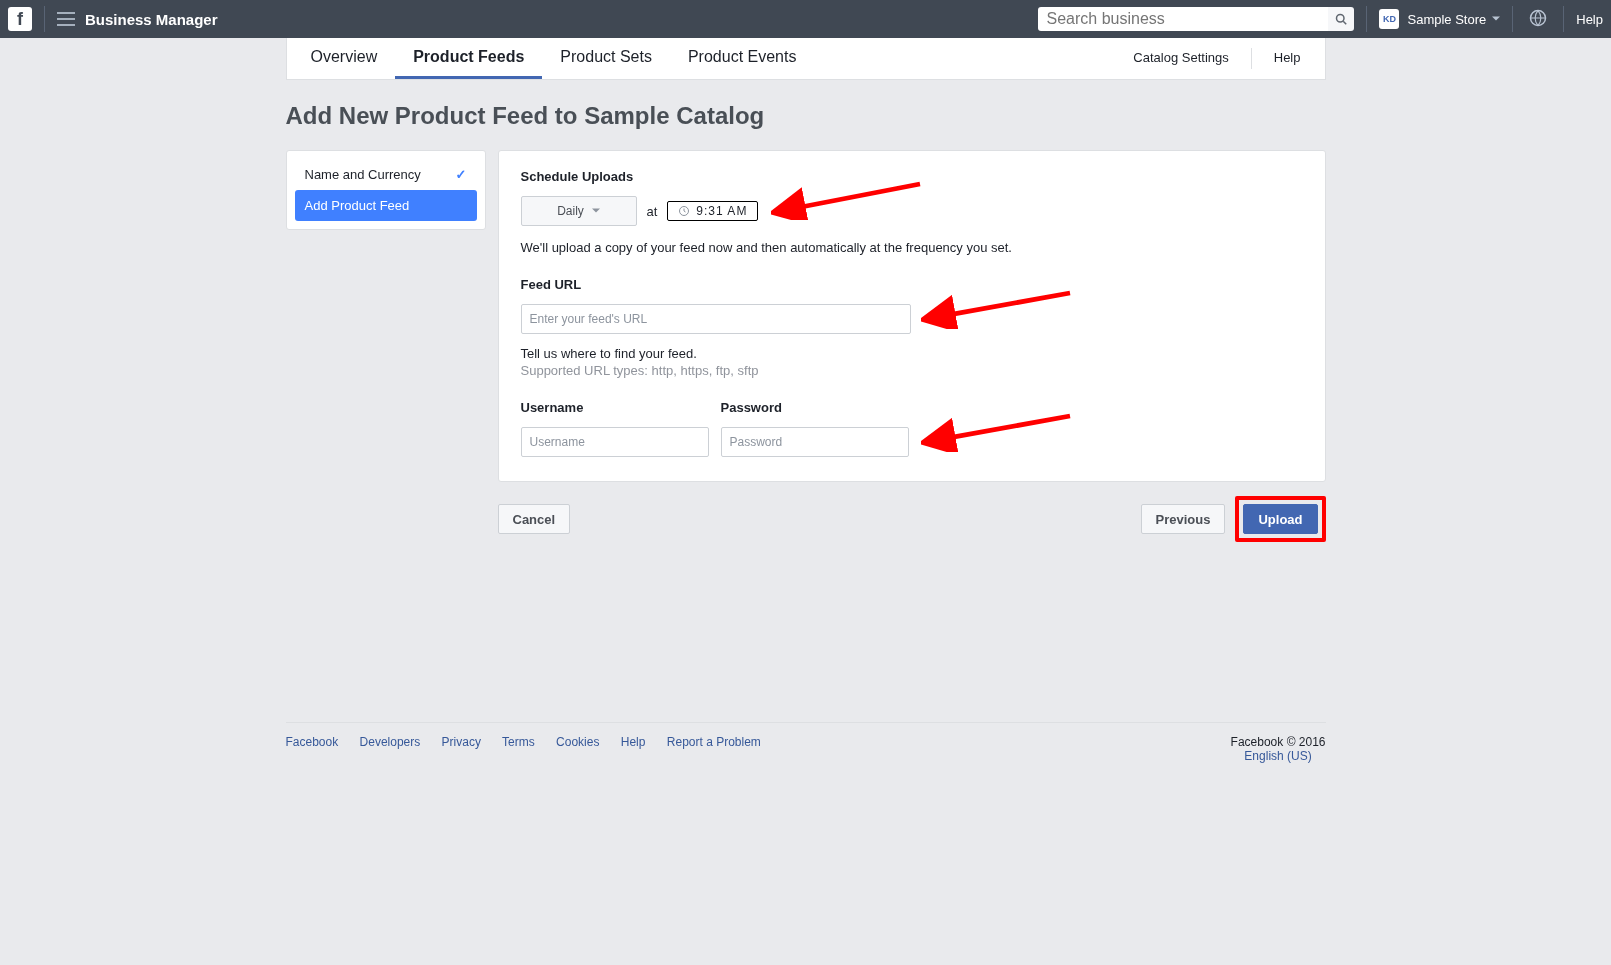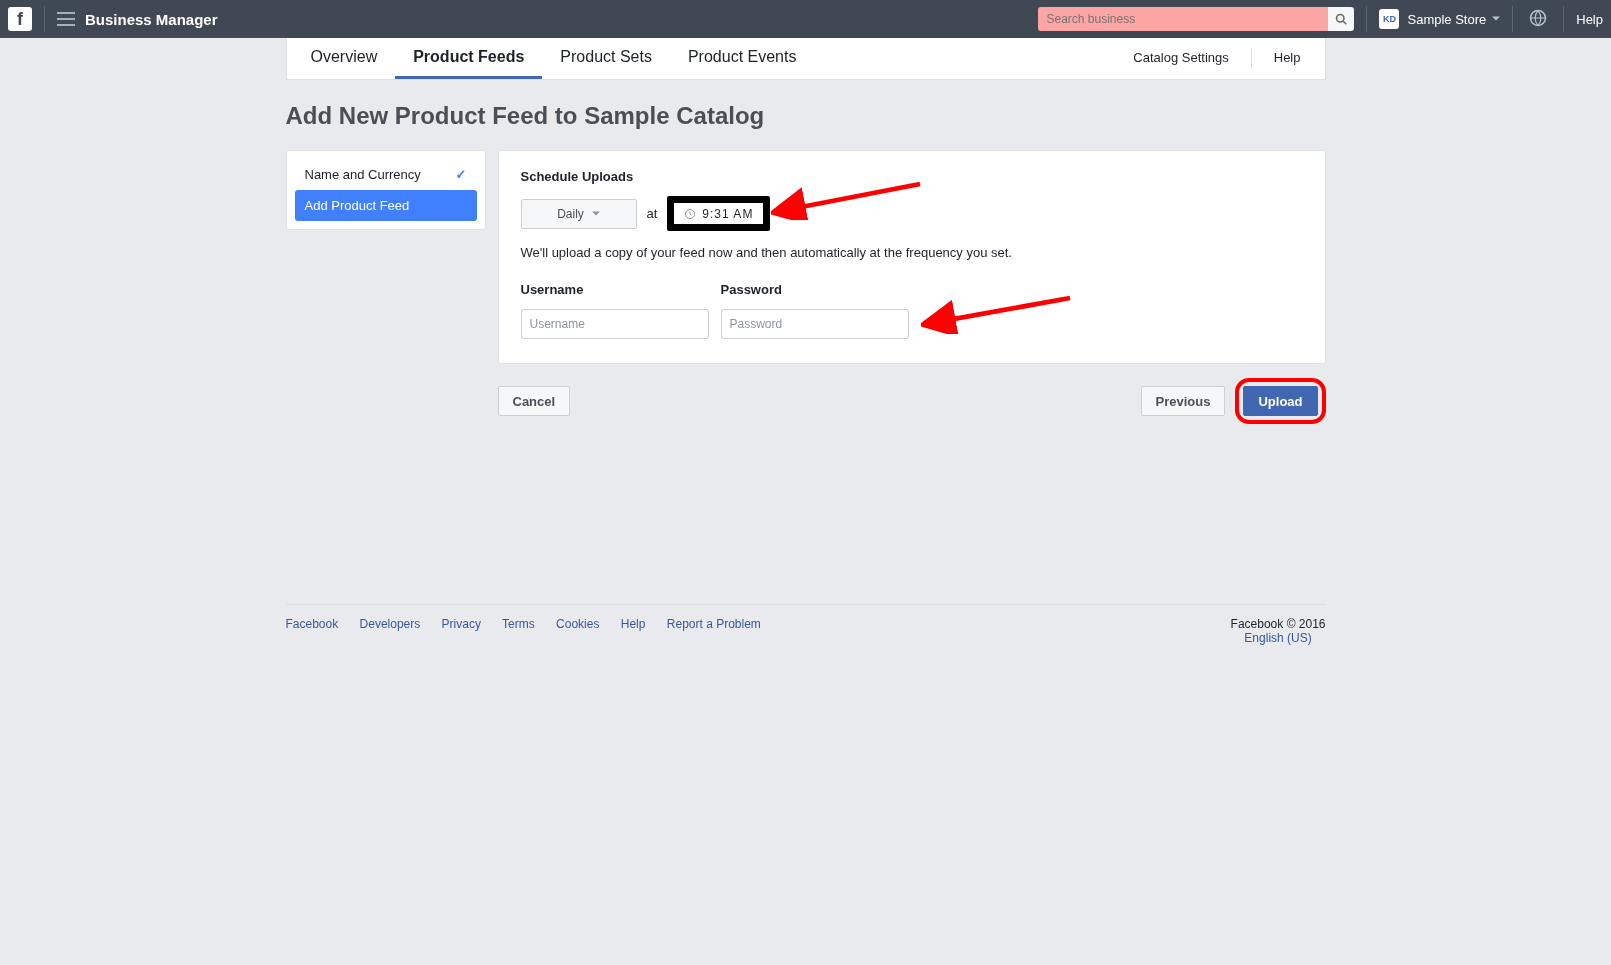--- a/index.html
+++ b/index.html
@@ -24,22 +24,22 @@
       font-family: Arial;
     }
     .vsep { width: 1px; height: 26px; background: #596475; margin: 0 12px; }
     .menu-icon { width: 18px; height: 14px; display: flex; flex-direction: column; justify-content: space-between; cursor: pointer; margin-right: 10px;}
     .menu-icon span { display: block; height: 2px; background: #a5b0bd; }
     .brand-title { font-size: 15px; font-weight: bold; color: #fff; }
     .search-wrap {
       margin-left: auto; display: flex; align-items: center;
     }
     .search-box {
-      height: 24px; width: 290px; background: #fca5a5; border: none;
-      border-radius: 3px 0 0 3px; padding: 0 8px; font-size: 12px;
+      height: 24px; width: 290px; background: #ffffff; border: none;
+      border-radius: 3px 0 0 3px; padding: 0 8px; font-size: 16px;
       color: #333; outline: none;
     }
     .search-btn {
       height: 24px; width: 26px; background: #f6f7f9; border: none;
       display: flex; align-items: center; justify-content: center;
       border-radius: 0 3px 3px 0; cursor: pointer;
     }
     .right-group { display: flex; align-items: center; }
     .kd-badge { width: 20px; height: 20px; background: #fff; color:#4267b2; border-radius:3px; font-size:9px; font-weight:bold; display:flex; align-items:center; justify-content:center; }
     .store-name { color:#fff; font-size:13px; margin-left:8px; }
@@ -69,21 +69,21 @@
     .sidebar { width: 200px; background: #fff; border: 1px solid #dddfe2; border-radius: 3px; padding: 8px; }
     .side-item { padding: 8px 10px; border-radius: 3px; font-size: 13px; display:flex; align-items:center; justify-content: space-between; cursor:pointer; }
     .side-item.done { color: #1d2129; }
     .side-item.active { background: #4080ff; color: #fff; }
     .check-ic { color: #4080ff; font-weight: bold; }
 
     .card { flex: 1; background: #fff; border: 1px solid #dddfe2; border-radius: 3px; padding: 18px 22px 24px 22px; position: relative; }
     .section-label { font-size: 13px; font-weight: bold; color: #1d2129; margin-bottom: 12px; }
     .row { display: flex; align-items:center; gap: 10px; }
     .select-box { width: 116px; height: 30px; border: 1px solid #ccd0d5; background:#f6f7f9; border-radius:2px; display:flex; align-items:center; justify-content:center; gap:8px; font-size:12px; cursor:pointer; color:#4b4f56;}
-    .time-box { height: 35px; border: 7px solid #000000; border-radius:2px; display:flex; align-items:center; gap:6px; padding: 0 10px; font-size:12px; color:#1d2129; }
+    .time-box { height: 20px; border: 1px solid #000000; border-radius:2px; display:flex; align-items:center; gap:6px; padding: 0 10px; font-size:12px; color:#1d2129; }
     .at-label { font-size:13px; color:#1d2129; }
     .helper-text { font-size: 13px; color: #1d2129; margin-top: 14px; }
     .input-text {
       width: 390px; height: 30px; border:1px solid #ccd0d5; border-radius:2px;
       padding: 0 8px; font-size:12px; color:#1d2129; outline:none;
     }
     .input-text::placeholder { color: #8d949e; }
     .sub-grey { font-size: 13px; color: #1d2129; }
     .sub-grey2 { font-size: 13px; color: #90949c; margin-top: 2px; }
     .block { margin-top: 22px; }
@@ -92,21 +92,21 @@
     .col .input-text { width: 188px; }
 
     .actions { display:flex; margin-top: 14px; align-items:center; }
     .btn {
       height: 30px; padding: 0 14px; border:1px solid #ccd0d5; background:#f6f7f9;
       border-radius:2px; font-size:13px; font-weight:bold; color:#4b4f56; cursor:pointer;
       display:inline-flex; align-items:center;
     }
     .btn.primary { background:#4267b2; border-color:#4267b2; color:#fff; }
     .btn-group-right { margin-left:auto; display:flex; gap: 10px; align-items:center; }
-    .upload-highlight { padding: 4px; border: 4px solid #ff0000; border-radius: 14px; display:inline-flex; }
+    .upload-highlight { padding: 4px; border: 4px solid #ff0000; border-radius: 2px; display:inline-flex; }
 
     .arrow { position: absolute; pointer-events:none; }
     .arrow svg { width: 170px; height: 40px; }
 
     .footer {
       max-width: 1040px; margin: 180px auto 0 auto;
       border-top: 1px solid #dddfe2; padding: 12px 0 40px 0;
       display:flex; font-size: 12px; color:#365899;
     }
     .footer a { color:#365899; text-decoration:none; margin-right: 18px; cursor:pointer;}
@@ -205,20 +205,36 @@
                   <marker id="ah1" markerWidth="8" markerHeight="8" refX="2" refY="4" orient="auto">
                     <path d="M0,0 L8,4 L0,8 Z" fill="#ff0000"></path>
                   </marker>
                 </defs>
                 <line x1="165" y1="5" x2="10" y2="35" stroke="#ff0000" stroke-width="6" marker-end="url(#ah1)"></line>
               </svg>
           </div>
         </div>
         <div class="helper-text">We'll upload a copy of your feed now and then automatically at the frequency you set.</div>
 
+        <div class="block" style="position:relative;">
+          <div class="section-label">Feed URL</div>
+          <input type="text" class="input-text" placeholder="Enter your feed's URL" style="">
+          <div class="arrow" style="left:400px; top:12px;">
+            <svg viewBox="0 0 170 50">
+                <defs>
+                  <marker id="ah2" markerWidth="8" markerHeight="8" refX="2" refY="4" orient="auto">
+                    <path d="M0,0 L8,4 L0,8 Z" fill="#ff0000"></path>
+                  </marker>
+                </defs>
+                <line x1="165" y1="5" x2="10" y2="33" stroke="#ff0000" stroke-width="6" marker-end="url(#ah2)"></line>
+              </svg>
+          </div>
+          <div class="sub-grey" style="margin-top:12px;">Tell us where to find your feed.</div>
+          <div class="sub-grey2">Supported URL types: http, https, ftp, sftp</div>
+        </div>
 
         <div class="block two-col" style="position:relative;">
           <div class="col">
             <div class="section-label">Username</div>
             <input type="text" class="input-text" placeholder="Username" style="">
           </div>
           <div class="col">
             <div class="section-label">Password</div>
             <input type="password" class="input-text" placeholder="Password" style="">
           </div>

